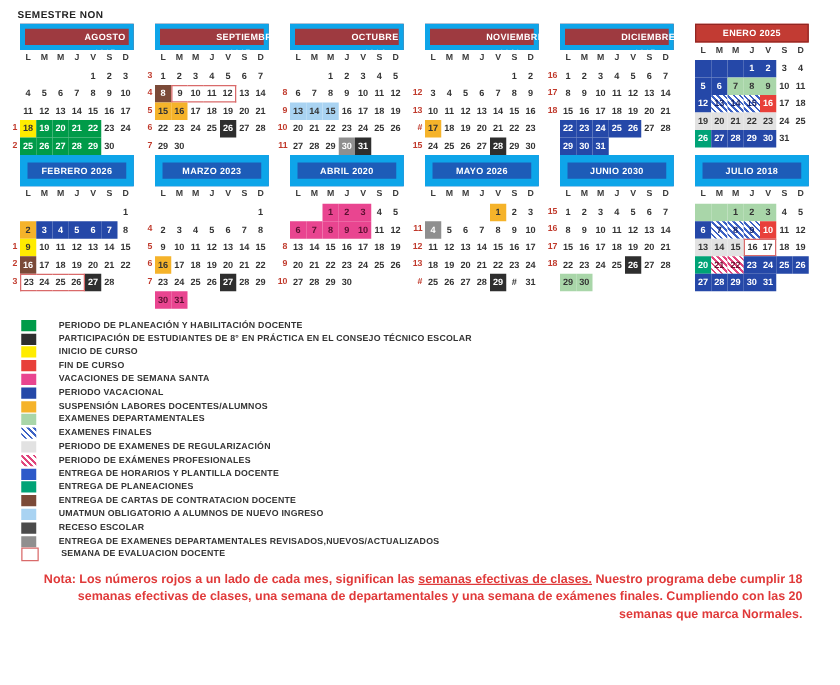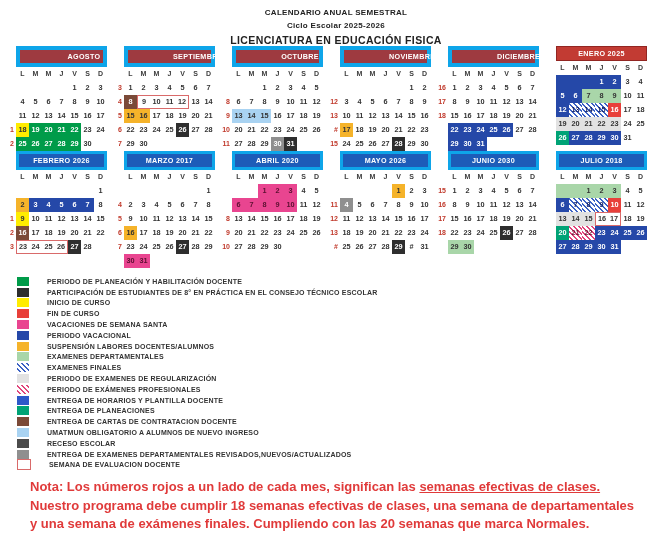--- a/index.html
+++ b/index.html
@@ -12,21 +12,21 @@
   .title-l3{font-size:10.5px;font-weight:bold;letter-spacing:.4px;}
   .sem-label{font-size:8px;font-weight:bold;letter-spacing:.4px;margin:7px 0 3px 14px;}
   .months-row{display:flex;gap:6px;padding-left:5px;}
   .month{width:102px;flex:0 0 auto;}
   .month-header{
     height:13px;line-height:13px;margin-left:11px;text-align:center;
     color:#fff;font-size:7.2px;font-weight:bold;letter-spacing:.3px;
   }
   .month-header.maroon{background:var(--maroon_header);border:4px solid #0ea5e9;padding-left:45px;}
   .month-header.redhdr{background:var(--red_header);border:1px solid #922622;}
-  .month-header.bluehdr{background:var(--blue_header);border:3px solid #0ea5e9;}
+  .month-header.bluehdr{background:var(--blue_header);border:6px solid #0ea5e9;}
   .week{display:flex;}
   .gut{
     width:11px;height:14px;line-height:14px;flex:0 0 auto;box-sizing:border-box;
     text-align:right;padding-right:2px;font-size:7px;font-weight:bold;color:var(--week_num);
   }
   .cell{
     width:13px;height:14px;line-height:14px;flex:0 0 auto;box-sizing:border-box;
     text-align:center;font-size:7.3px;font-weight:bold;color:#333;
   }
   .dayhdr .cell{height:13px;line-height:13px;color:#3b3b3b;font-size:7px;}
@@ -49,36 +49,32 @@
   .c-hatchred{background:repeating-linear-gradient(45deg,#ffffff 0 2px,var(--hatchred_cell) 2px 3.5px);color:#701030;}
   .c-eval-s{border:1px solid var(--eval_border);border-right:none;line-height:12px;}
   .c-eval-m{border-top:1px solid var(--eval_border);border-bottom:1px solid var(--eval_border);line-height:12px;}
   .c-eval-e{border:1px solid var(--eval_border);border-left:none;line-height:12px;}
   .c-eval{background:#fff;border:1px solid var(--eval_border);}
   .legend{padding-left:17px;margin-top:8px;}
   .legend-item{display:flex;align-items:center;height:10.8px;}
   .sw{width:12px;height:9px;flex:0 0 auto;display:inline-block;}
   .legend-label{margin-left:18px;font-size:7px;font-weight:bold;letter-spacing:.2px;color:#333;}
   .note{
-    width:612px;margin:8px auto 0;text-align:left;
-    color:var(--note_red);font-size:13px;font-weight:bold;line-height:1.4;
+    width:612px;margin:8px auto 0;text-align:right;
+    color:var(--note_red);font-size:10px;font-weight:bold;line-height:1.4;
   }
   .note .u{text-decoration:underline;}
 </style>
 </head>
 <body>
 
 <div class="page">
-  <div class="title-block">
-    <div class="title-l1">CALENDARIO ANUAL SEMESTRAL</div>
-    <div class="title-l2">Ciclo Escolar 2025-2026</div>
-    <div class="title-l3">LICENCIATURA EN EDUCACIÓN FISICA</div>
-  </div>
 
   <div id="semesters">
+      <div class="sem-label">SEMESTRE NON</div>
       <div class="months-row">
         <div class="month">
           <div class="month-header maroon">AGOSTO 2025</div>
           <div class="week dayhdr">
             <div class="gut"></div>
             <div class="cell">L</div>
             <div class="cell">M</div>
             <div class="cell">M</div>
             <div class="cell">J</div>
             <div class="cell">V</div>
@@ -510,21 +506,21 @@
             <div class="cell c-eval-s">23</div>
             <div class="cell c-eval-m">24</div>
             <div class="cell c-eval-m">25</div>
             <div class="cell c-eval-e">26</div>
             <div class="cell c-black">27</div>
             <div class="cell">28</div>
             <div class="cell"></div>
           </div>
         </div>
         <div class="month">
-          <div class="month-header bluehdr">MARZO 2017</div>
+          <div class="month-header bluehdr">MARZO 2023</div>
           <div class="week dayhdr">
             <div class="gut"></div>
             <div class="cell">L</div>
             <div class="cell">M</div>
             <div class="cell">M</div>
             <div class="cell">J</div>
             <div class="cell">V</div>
             <div class="cell">S</div>
             <div class="cell">D</div>
           </div>

